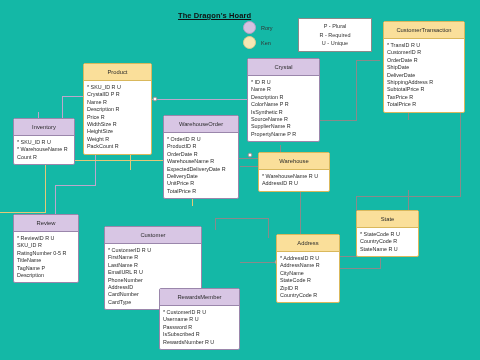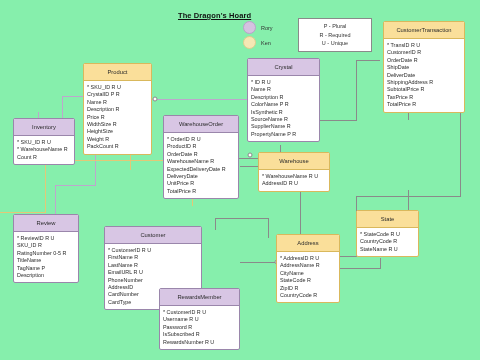--- a/index.html
+++ b/index.html
@@ -4,21 +4,21 @@
 <style>
   html, body {
     margin: 0;
     padding: 0;
     background: #ffffff;
   }
   #canvas {
     position: relative;
     width: 480px;
     height: 360px;
-    background: #86efac;
+    background: #14b8a6;
     font-family: "Liberation Sans", sans-serif;
     overflow: hidden;
   }
 
   
   .diagram-title {
     position: absolute;
     left: 178px;
     top: 11px;
     font-size: 7.5px;

